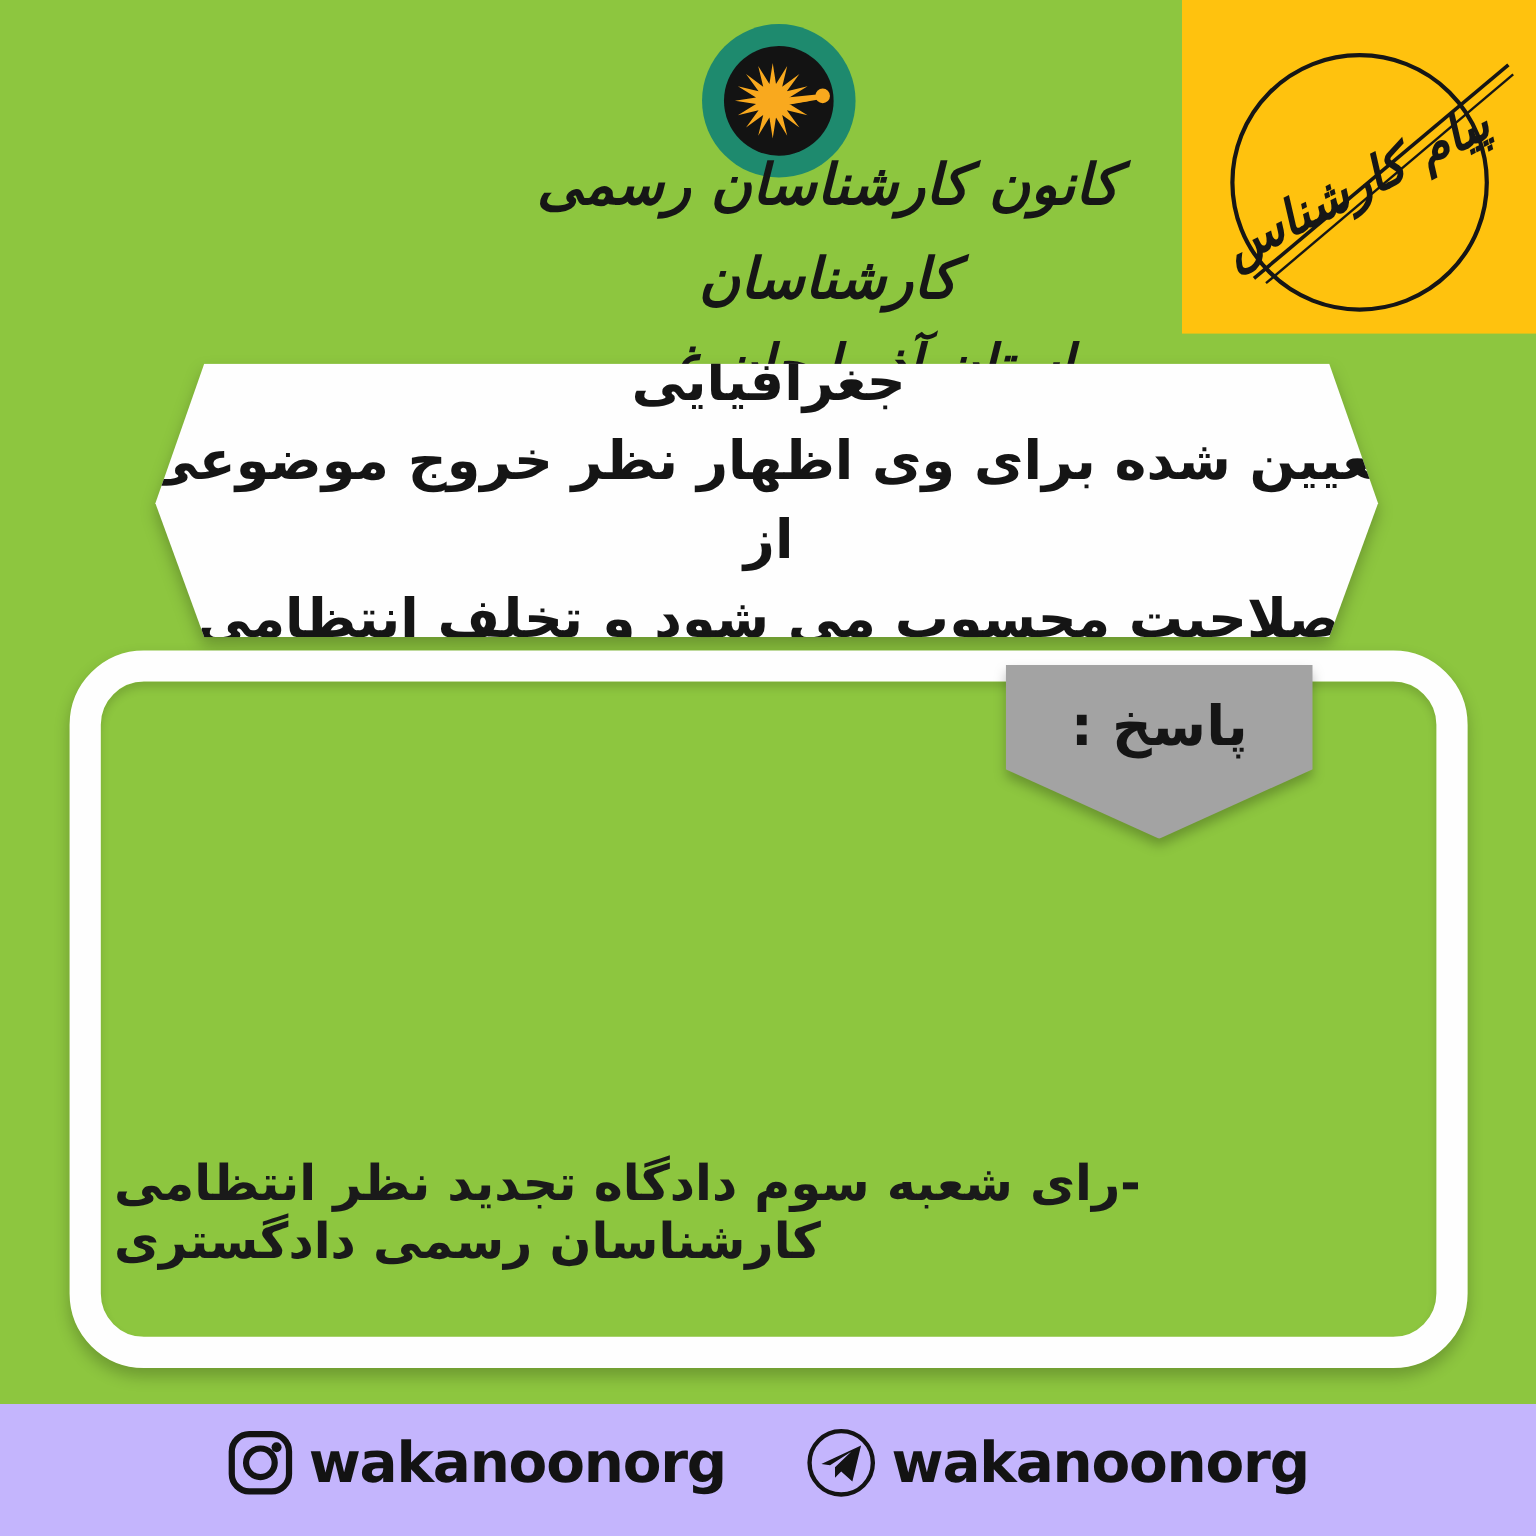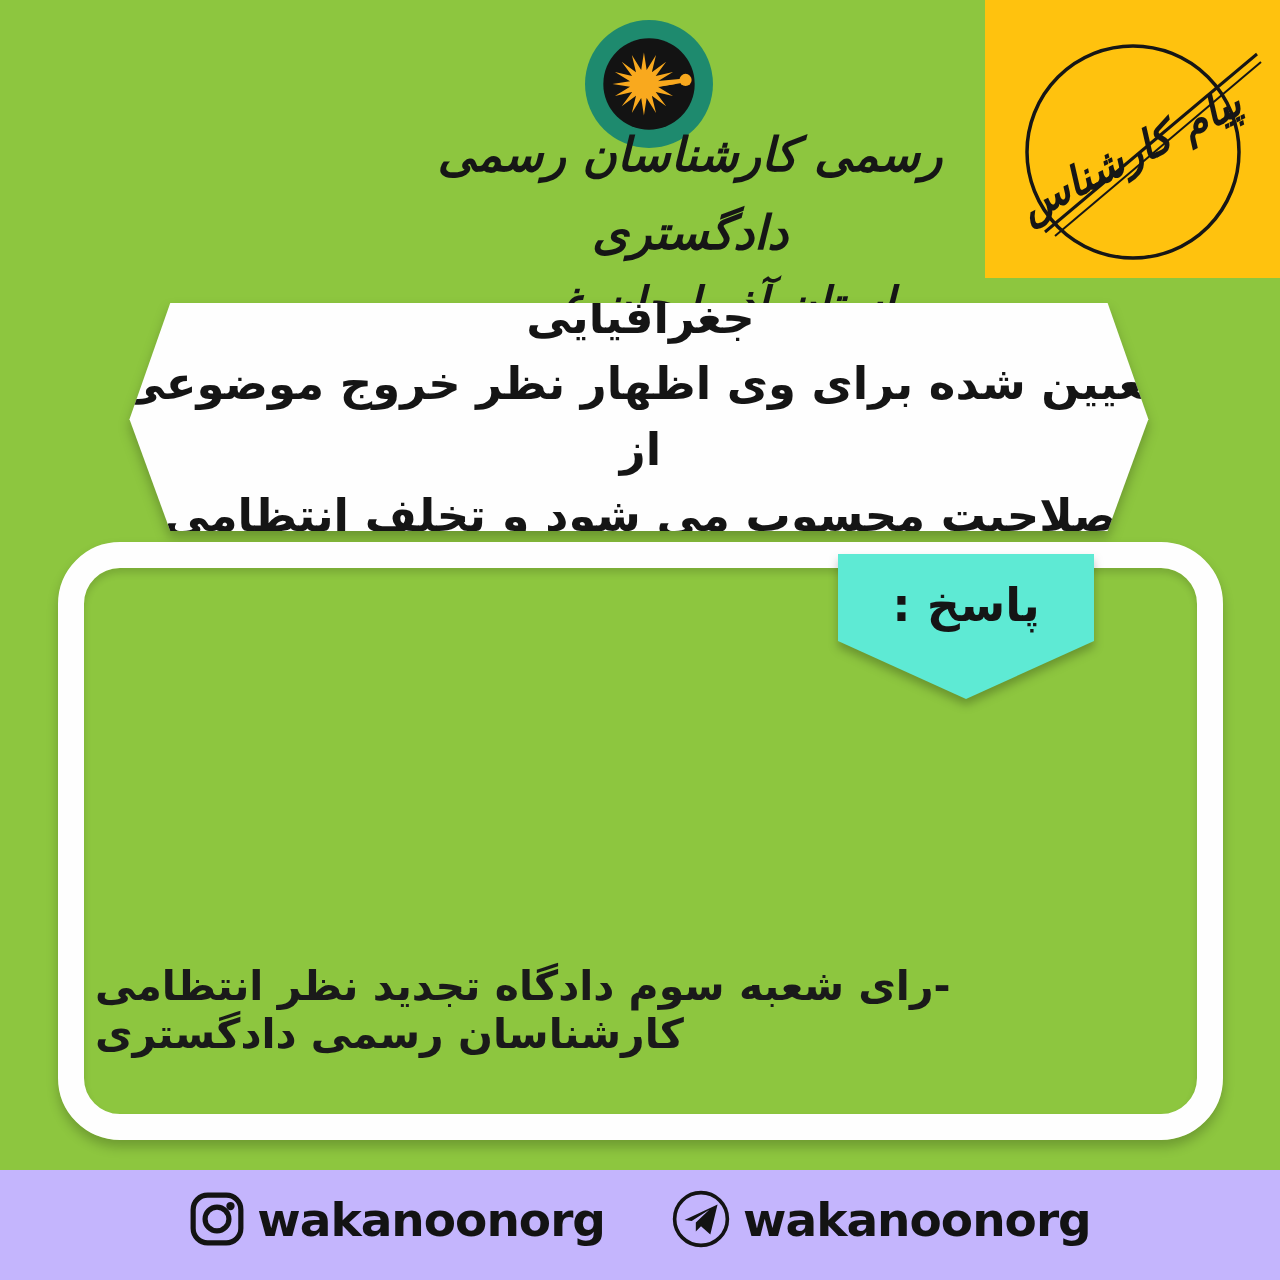--- a/index.html
+++ b/index.html
@@ -50,21 +50,21 @@
     position:absolute;left:58px;top:542px;width:1165px;height:598px;
     box-sizing:border-box;
     border:26px solid #FEFEFE;border-radius:62px;
     box-shadow:0 7px 12px rgba(0,0,0,0.22), inset 0 5px 7px rgba(0,0,0,0.14);
   }
   .answer-tab-wrap{
     position:absolute;left:838px;top:554px;width:256px;height:145px;
     filter:drop-shadow(0 6px 5px rgba(0,0,0,0.25));
   }
   .answer-tab{
-    width:100%;height:100%;background:#5eead4;
+    width:100%;height:100%;background:#a3a3a3;
     clip-path:polygon(0 0,100% 0,100% 60%,50% 100%,0 60%);
     box-sizing:border-box;padding-top:24px;
     direction:rtl;text-align:center;
     font-size:46px;font-weight:800;color:#151515;
   }
   .answer-body{
     position:absolute;left:95px;top:702px;width:1092px;
     direction:rtl;text-align:justify;text-align-last:right;
     font-size:41px;font-weight:700;line-height:55px;color:#1A1A1A;
   }
@@ -93,21 +93,21 @@
     <svg class="icon" viewBox="0 0 130 130" width="132" height="132">
       <circle cx="65" cy="65" r="63" fill="#1E8A6E"></circle>
       <circle cx="65" cy="65" r="45" fill="#131313"></circle>
       <polygon fill="#F9A91E" points="91,65 73.7,67.7 88.6,76.9 71.6,72.8 81.9,86.9 67.8,76.6 71.9,93.6 62.7,78.7 60,96 57.3,78.7 48.1,93.6 52.2,76.6 38.1,86.9 48.4,72.8 31.4,76.9 46.3,67.7 29,65 46.3,62.3 31.4,53.1 48.4,57.2 38.1,43.1 52.2,53.4 48.1,36.4 57.3,51.3 60,34 62.7,51.3 71.9,36.4 67.8,53.4 81.9,43.1 71.6,57.2 88.6,53.1 73.7,62.3"></polygon>
       <polygon fill="#F9A91E" points="74,62 100,59.5 100,63.5 74,68"></polygon>
       <circle cx="101" cy="61" r="6" fill="#F9A91E"></circle>
     </svg>
   </div>
 
   <div class="org-name">
-    <div class="org-line1">رسمی کارشناسان رسمی دادگستری</div>
+    <div class="org-line1">کانون کارشناسان رسمی کارشناسان</div>
     <div class="org-line2">استان آذربایجان غربی</div>
   </div>
 
   <div class="badge">
     <svg viewBox="0 0 295 278">
       <circle cx="148" cy="152" r="106" fill="none" stroke="#161616" stroke-width="3.5"></circle>
       <path d="M60 232 L272 54" stroke="#161616" stroke-width="3" fill="none"></path>
       <path d="M70 236 L276 62" stroke="#161616" stroke-width="2" fill="none"></path>
       <text x="148" y="168" text-anchor="middle" transform="rotate(-27 148 160)">پیام کارشناس</text>
     </svg>

